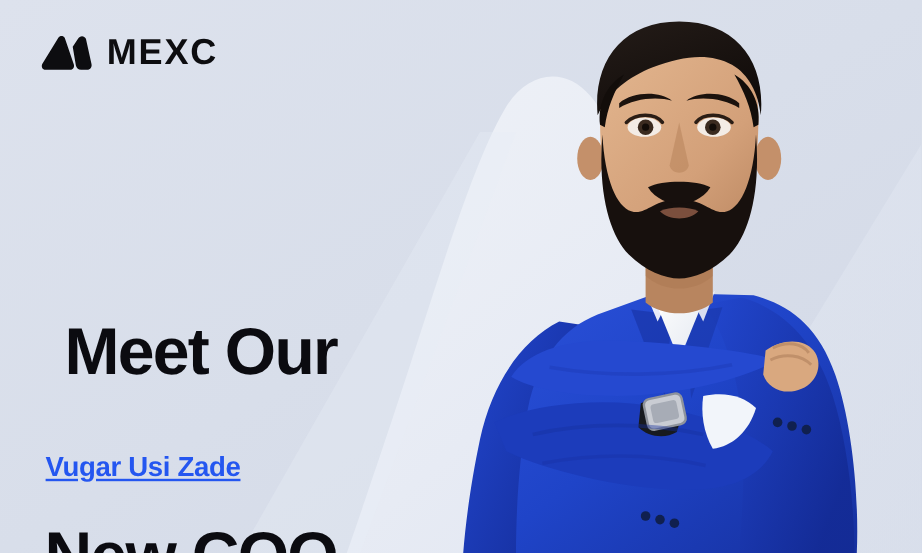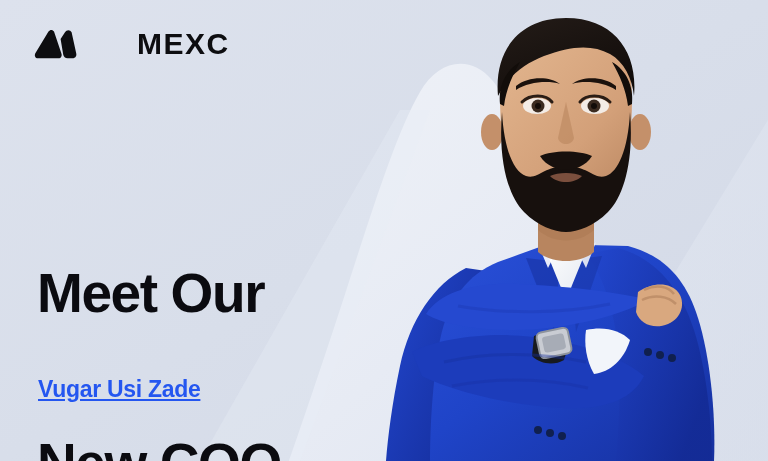--- a/index.html
+++ b/index.html
@@ -39,36 +39,35 @@
     width:44px; height:30px;
     display:block;
   }
   .logo-word{
     font-size:30px;
     font-weight:700;
     letter-spacing:1.5px;
     color:#0d0d10;
     line-height:1;
     font-family:"Liberation Sans", sans-serif;
-    margin-left:48px;
   }
 
   
   .headline{
     position:absolute;
     left:37px; top:152px;
     z-index:5;
     color:#0b0b10;
     font-size:55px;
     font-weight:700;
     line-height:1.03;
     letter-spacing:-1.4px;
     white-space:pre;
   }
-  .headline-line{ display:block; }
+  .headline-line{ display:block;text-align:right; }
 
   
   .subtitle{
     position:absolute;
     left:38px; top:377px;
     z-index:5;
     color:#2456f0;
     font-size:23px;
     font-weight:700;
     letter-spacing:-0.3px;

